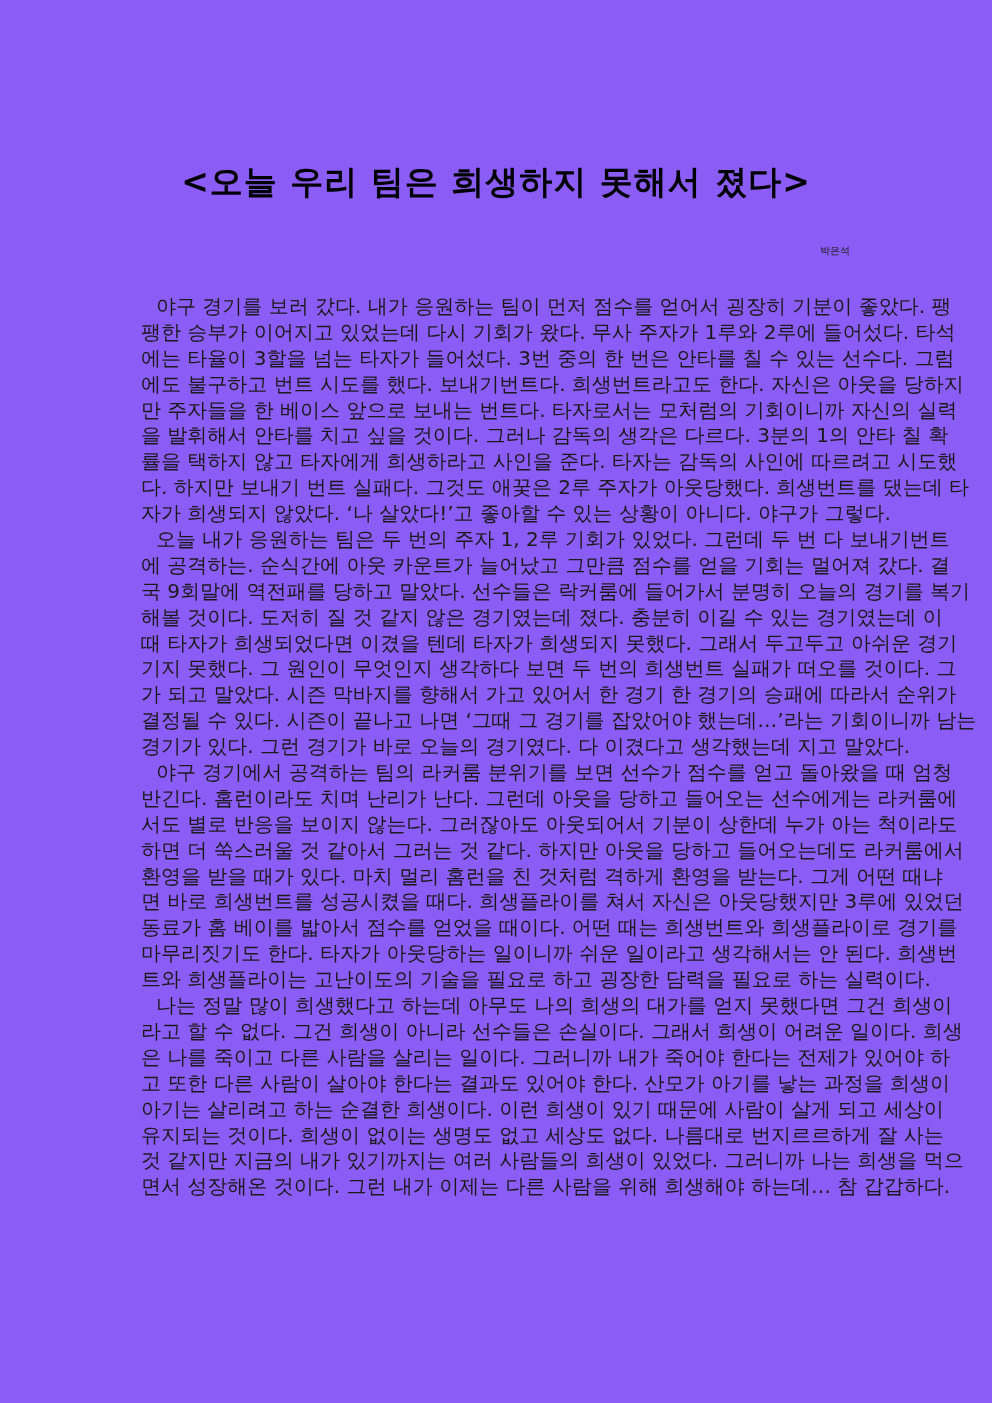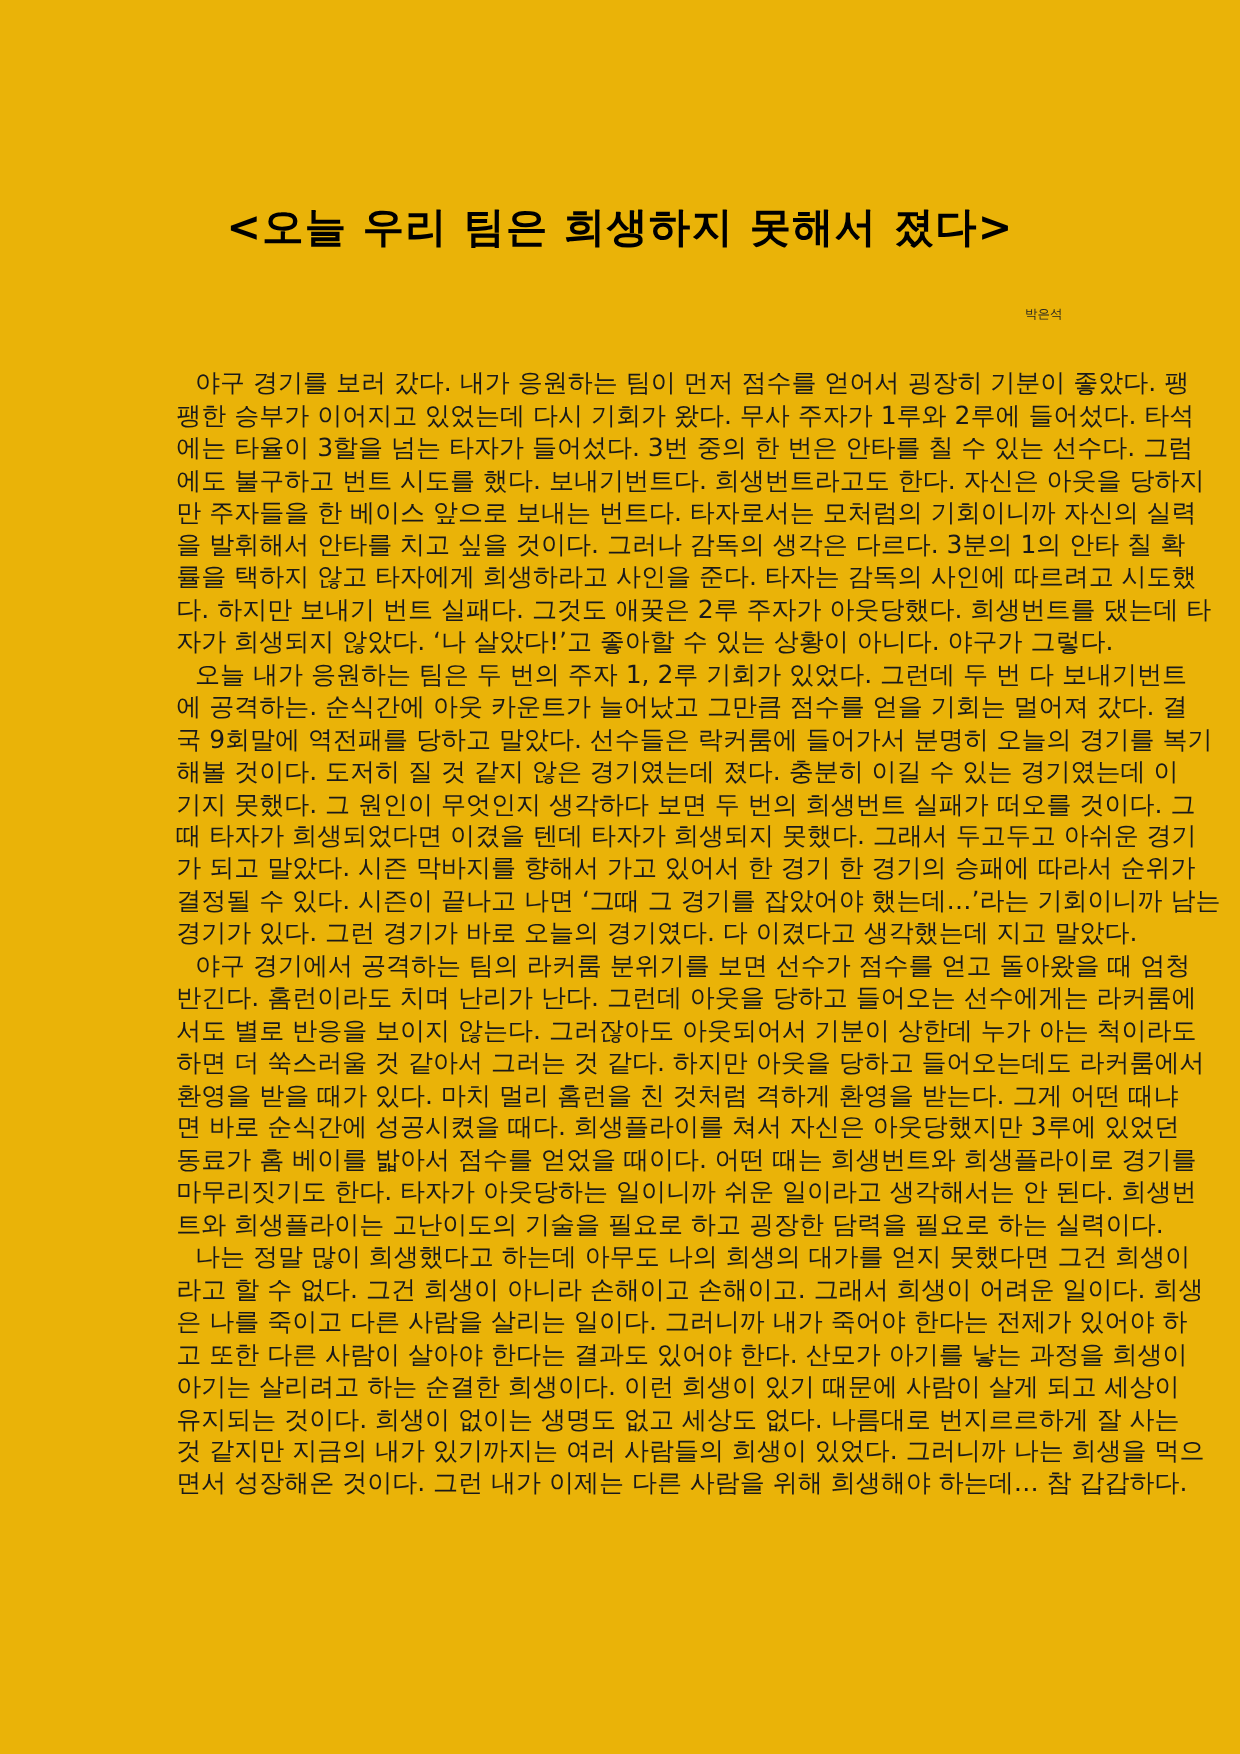--- a/index.html
+++ b/index.html
@@ -1,18 +1,18 @@
 <!DOCTYPE html>
 <html><head>
 <meta charset="utf-8">
 <style>
   html, body { margin: 0; padding: 0; background: #ffffff; }
   body { width: 992px; height: 1403px; position: relative; overflow: hidden;
          font-family: "DejaVu Sans", "Liberation Sans", sans-serif; color: #111; }
-  .page { position: absolute; left: 0; top: 0; width: 992px; height: 1403px; background: #eab308; }
+  .page { position: absolute; left: 0; top: 0; width: 992px; height: 1403px; background: #8b5cf6; }
   .title { position: absolute; top: 160px; left: 0; width: 992px; text-align: center;
            font-size: 33px; font-weight: bold; letter-spacing: 1px; color: #000;
            font-family: "DejaVu Sans", sans-serif; }
   .author { position: absolute; top: 244px; right: 142px; font-size: 10px; color: #222; }
   .body { position: absolute; top: 294px; left: 141px; width: 710px; }
   .line { height: 25.9px; line-height: 25.9px; font-size: 20px; white-space: nowrap;
           text-align: justify; text-align-last: justify; color: #1a1a1a; }
   .line.last { text-align-last: left; }
   .line.indent { padding-left: 15px; }
 </style>
@@ -35,42 +35,42 @@
       <div class="line">률을 택하지 않고 타자에게 희생하라고 사인을 준다. 타자는 감독의 사인에 따르려고 시도했</div>
       <div class="line">다. 하지만 보내기 번트 실패다. 그것도 애꿎은 2루 주자가 아웃당했다. 희생번트를 댔는데 타</div>
       <div class="line last">자가 희생되지 않았다. ‘나 살았다!’고 좋아할 수 있는 상황이 아니다. 야구가 그렇다.</div>
     </div>
 
     <div>
       <div class="line indent">오늘 내가 응원하는 팀은 두 번의 주자 1, 2루 기회가 있었다. 그런데 두 번 다 보내기번트</div>
       <div class="line">에 공격하는. 순식간에 아웃 카운트가 늘어났고 그만큼 점수를 얻을 기회는 멀어져 갔다. 결</div>
       <div class="line">국 9회말에 역전패를 당하고 말았다. 선수들은 락커룸에 들어가서 분명히 오늘의 경기를 복기</div>
       <div class="line">해볼 것이다. 도저히 질 것 같지 않은 경기였는데 졌다. 충분히 이길 수 있는 경기였는데 이</div>
+      <div class="line">때 타자가 희생되었다면 이겼을 텐데 타자가 희생되지 못했다. 그래서 두고두고 아쉬운 경기</div>
       <div class="line">기지 못했다. 그 원인이 무엇인지 생각하다 보면 두 번의 희생번트 실패가 떠오를 것이다. 그</div>
-      <div class="line">때 타자가 희생되었다면 이겼을 텐데 타자가 희생되지 못했다. 그래서 두고두고 아쉬운 경기</div>
       <div class="line">가 되고 말았다. 시즌 막바지를 향해서 가고 있어서 한 경기 한 경기의 승패에 따라서 순위가</div>
       <div class="line">결정될 수 있다. 시즌이 끝나고 나면 ‘그때 그 경기를 잡았어야 했는데…’라는 기회이니까 남는</div>
       <div class="line last">경기가 있다. 그런 경기가 바로 오늘의 경기였다. 다 이겼다고 생각했는데 지고 말았다.</div>
     </div>
 
     <div>
       <div class="line indent">야구 경기에서 공격하는 팀의 라커룸 분위기를 보면 선수가 점수를 얻고 돌아왔을 때 엄청</div>
       <div class="line">반긴다. 홈런이라도 치며 난리가 난다. 그런데 아웃을 당하고 들어오는 선수에게는 라커룸에</div>
       <div class="line">서도 별로 반응을 보이지 않는다. 그러잖아도 아웃되어서 기분이 상한데 누가 아는 척이라도</div>
       <div class="line">하면 더 쑥스러울 것 같아서 그러는 것 같다. 하지만 아웃을 당하고 들어오는데도 라커룸에서</div>
       <div class="line">환영을 받을 때가 있다. 마치 멀리 홈런을 친 것처럼 격하게 환영을 받는다. 그게 어떤 때냐</div>
-      <div class="line">면 바로 순식간에 성공시켰을 때다. 희생플라이를 쳐서 자신은 아웃당했지만 3루에 있었던</div>
+      <div class="line">면 바로 희생번트를 성공시켰을 때다. 희생플라이를 쳐서 자신은 아웃당했지만 3루에 있었던</div>
       <div class="line">동료가 홈 베이를 밟아서 점수를 얻었을 때이다. 어떤 때는 희생번트와 희생플라이로 경기를</div>
       <div class="line">마무리짓기도 한다. 타자가 아웃당하는 일이니까 쉬운 일이라고 생각해서는 안 된다. 희생번</div>
       <div class="line last">트와 희생플라이는 고난이도의 기술을 필요로 하고 굉장한 담력을 필요로 하는 실력이다.</div>
     </div>
 
     <div>
       <div class="line indent">나는 정말 많이 희생했다고 하는데 아무도 나의 희생의 대가를 얻지 못했다면 그건 희생이</div>
-      <div class="line">라고 할 수 없다. 그건 희생이 아니라 손해이고 손해이고. 그래서 희생이 어려운 일이다. 희생</div>
+      <div class="line">라고 할 수 없다. 그건 희생이 아니라 선수들은 손실이다. 그래서 희생이 어려운 일이다. 희생</div>
       <div class="line">은 나를 죽이고 다른 사람을 살리는 일이다. 그러니까 내가 죽어야 한다는 전제가 있어야 하</div>
       <div class="line">고 또한 다른 사람이 살아야 한다는 결과도 있어야 한다. 산모가 아기를 낳는 과정을 희생이</div>
       <div class="line">아기는 살리려고 하는 순결한 희생이다. 이런 희생이 있기 때문에 사람이 살게 되고 세상이</div>
       <div class="line">유지되는 것이다. 희생이 없이는 생명도 없고 세상도 없다. 나름대로 번지르르하게 잘 사는</div>
       <div class="line">것 같지만 지금의 내가 있기까지는 여러 사람들의 희생이 있었다. 그러니까 나는 희생을 먹으</div>
       <div class="line last">면서 성장해온 것이다. 그런 내가 이제는 다른 사람을 위해 희생해야 하는데… 참 갑갑하다.</div>
     </div>
   </div>
 </div>
 

